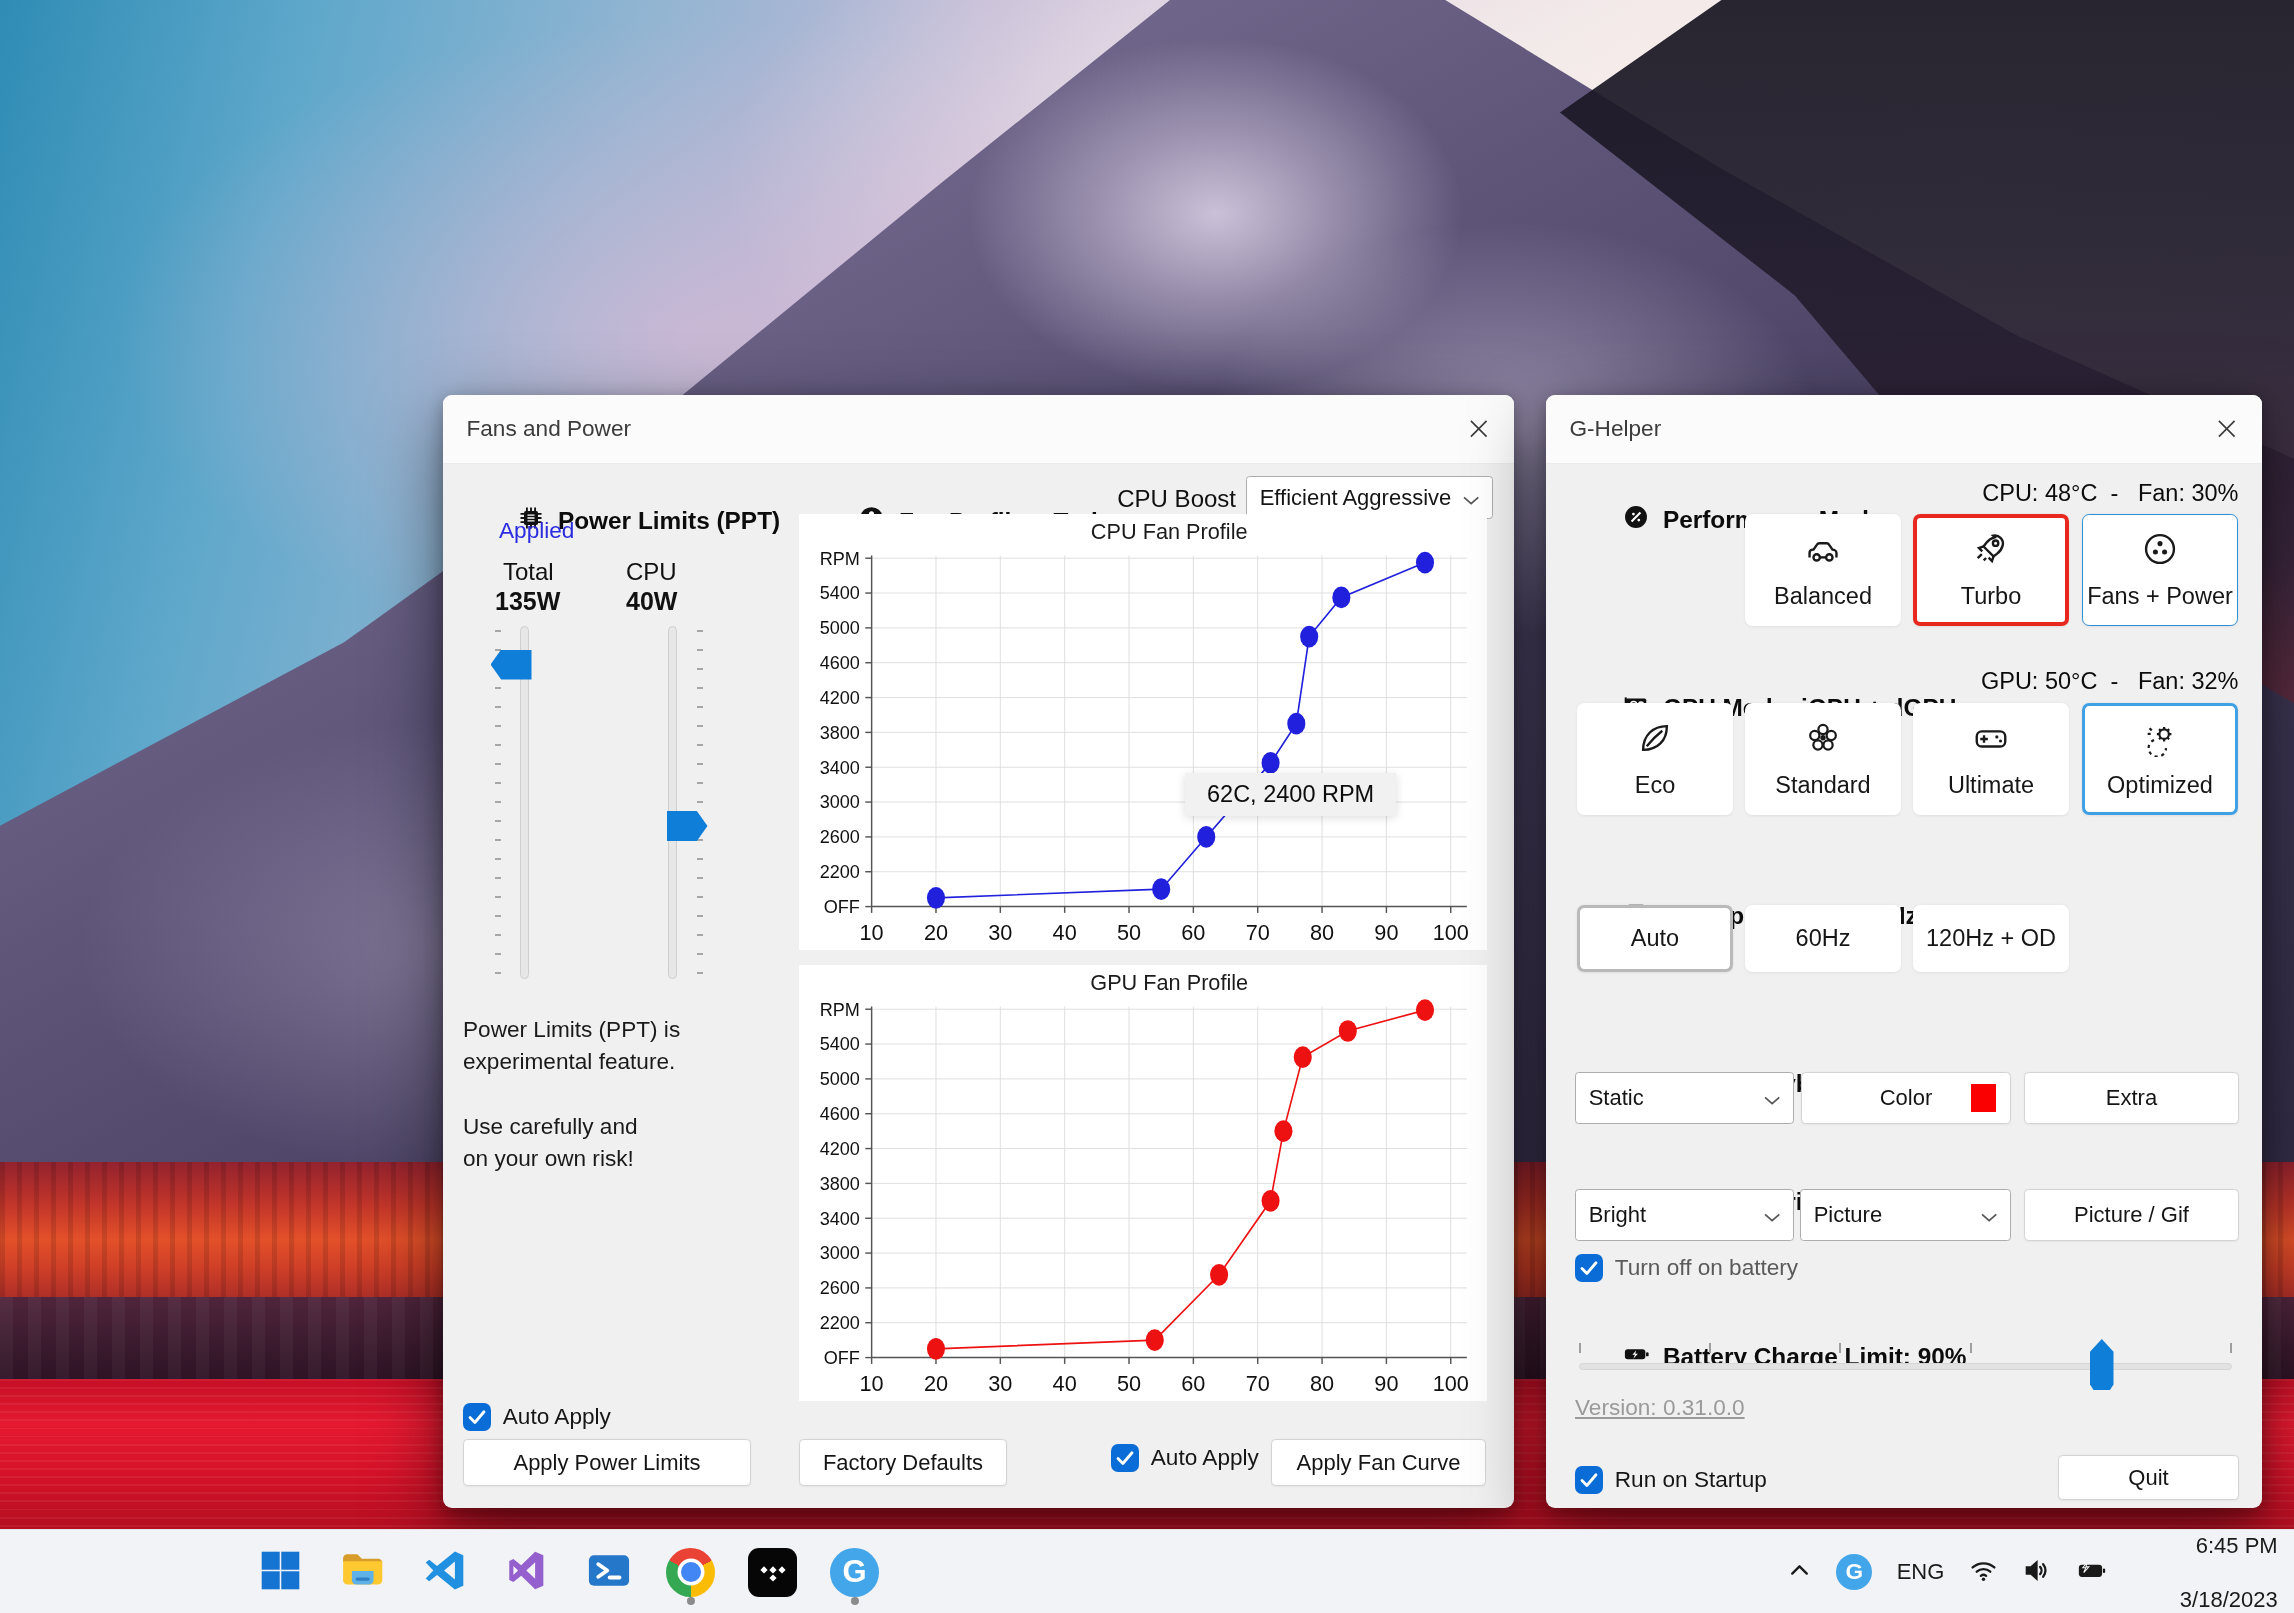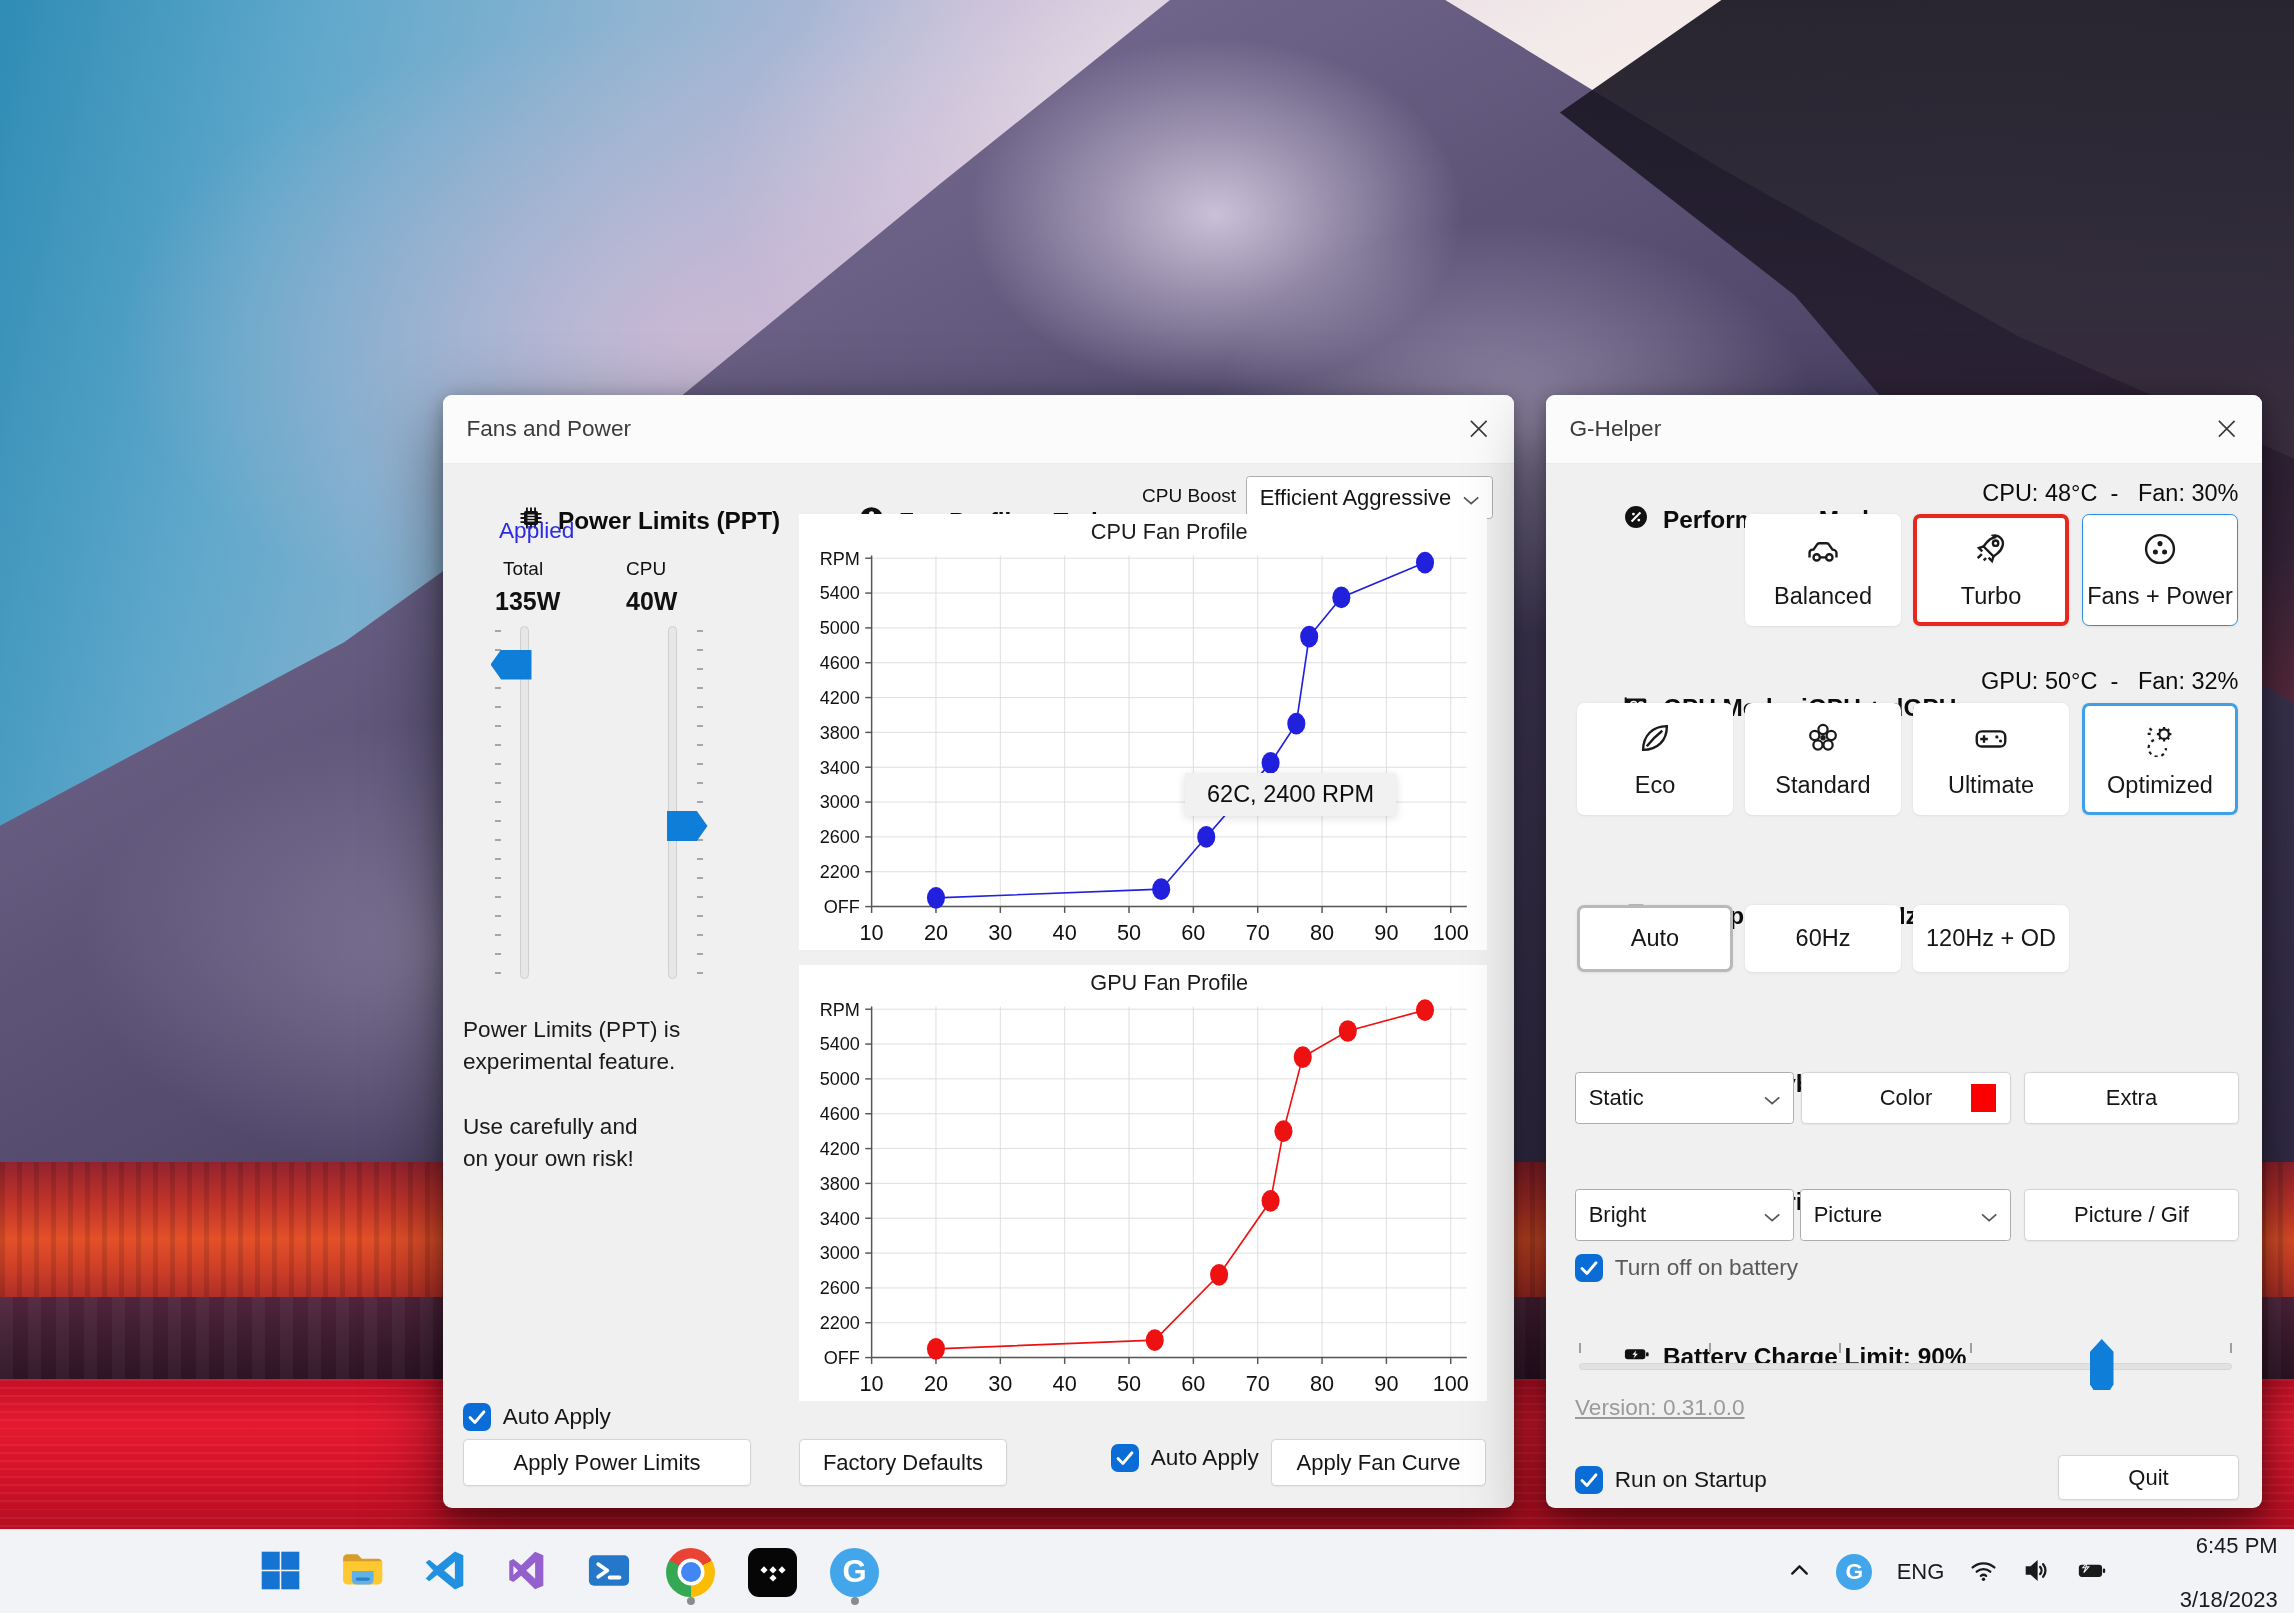--- a/index.html
+++ b/index.html
@@ -46,21 +46,21 @@
          box-shadow:0 25px 72px rgba(0,0,0,.5), 0 5.4px 18px rgba(0,0,0,.3); }
   .titlebar { position:absolute; left:0; top:0; right:0; height:69px; background:#fbfbfb;
               border-bottom:0.9px solid #ebebeb; display:flex; align-items:center; }
   .titlebar .wtitle { font-size:22.6px; color:#3c3c3c; margin-left:23.5px; }
   .closebtn { position:absolute; right:12.7px; top:12.7px; width:45px; height:43px; background:transparent;
               border:none; display:flex; align-items:center; justify-content:center; cursor:default; }
 
   .sec-head { display:flex; align-items:center; gap:12.7px; font-size:24.4px; font-weight:700; color:#0c0c0c; white-space:pre; }
   .status { font-size:23.5px; font-weight:500; color:#0c0c0c; white-space:pre; }
   .link { font-size:22.6px; color:#2b2bdf; }
-  .collabel { font-size:19px; color:#111; }
+  .collabel { font-size:24px; color:#111; }
   .colvalue { font-size:25px; font-weight:700; color:#111; }
   .note { font-size:22.6px; color:#1a1a1a; }
 
   .mode-btn { position:absolute; width:156px; background:#fff; border-radius:7.2px; display:flex;
               flex-direction:column; align-items:center; justify-content:center; gap:8.1px;
               font-size:23.5px; color:#161616; box-shadow:0 0.9px 2.7px rgba(0,0,0,.07); }
   .mode-btn.tall { height:112px; }
   .mode-btn.short { height:67px; }
   .mode-btn.sel-red { border:4.5px solid #e8271e; }
   .mode-btn.outline-blue { border:1.8px solid #2e8fd5; }

